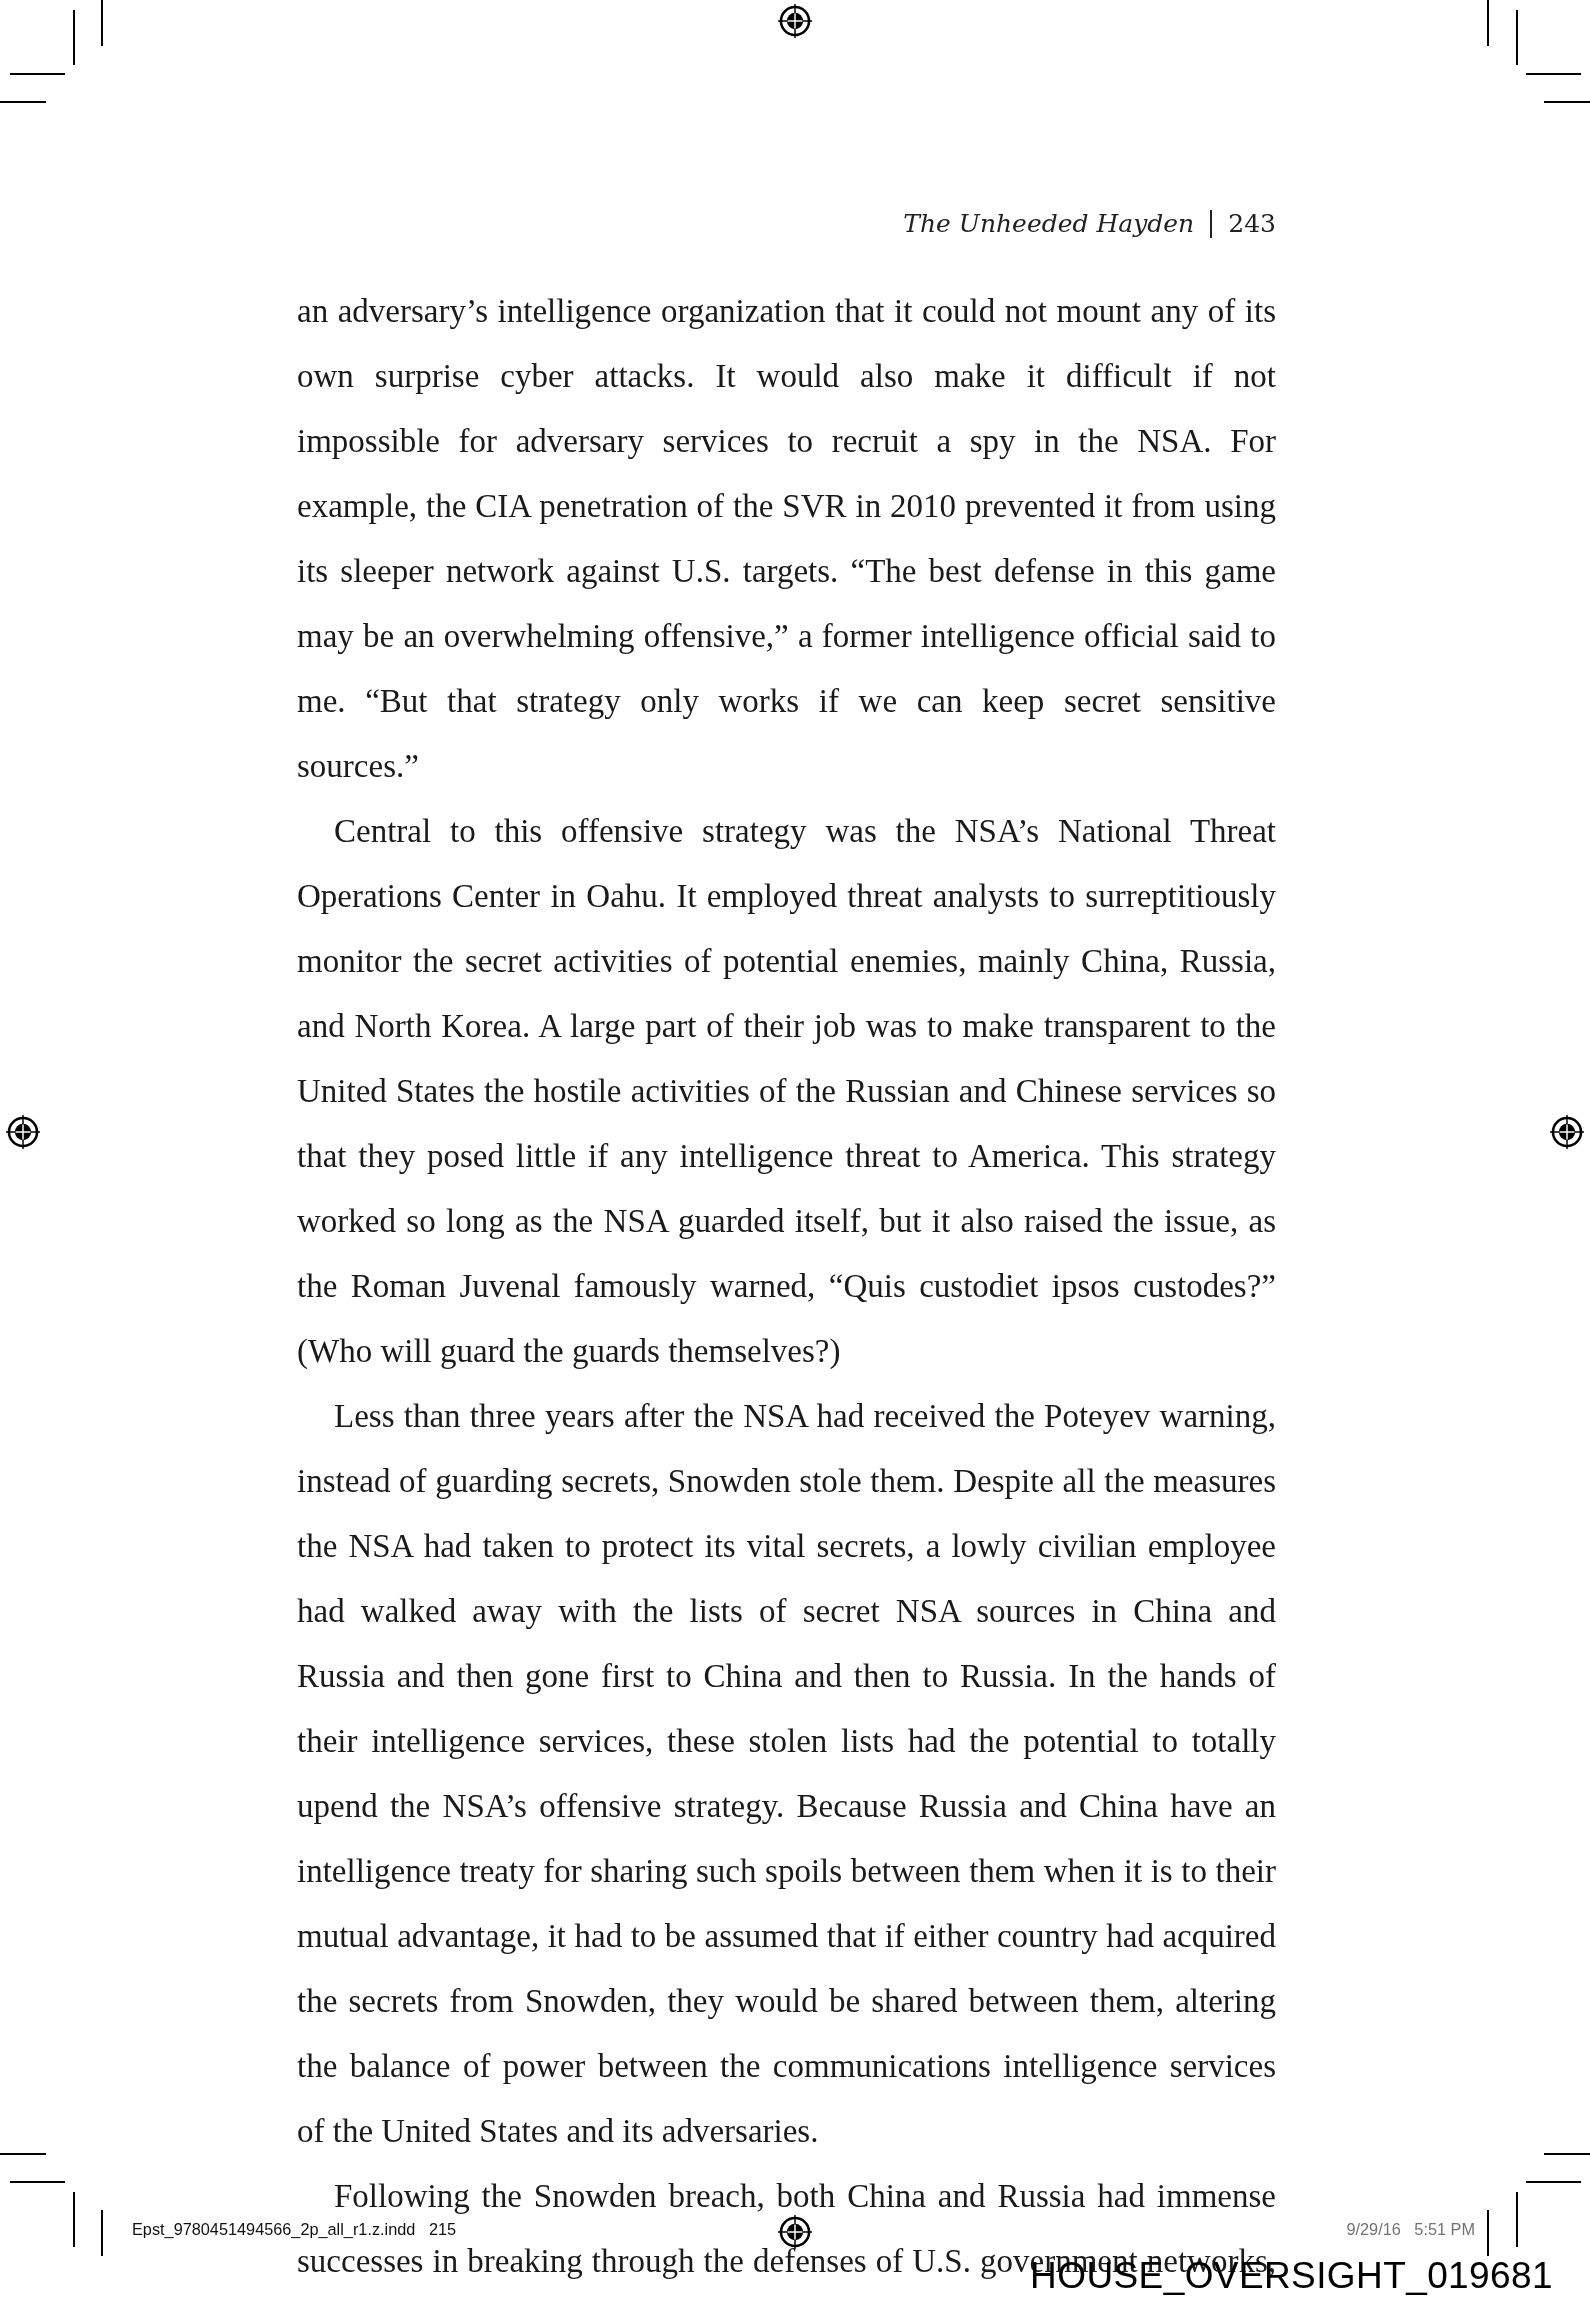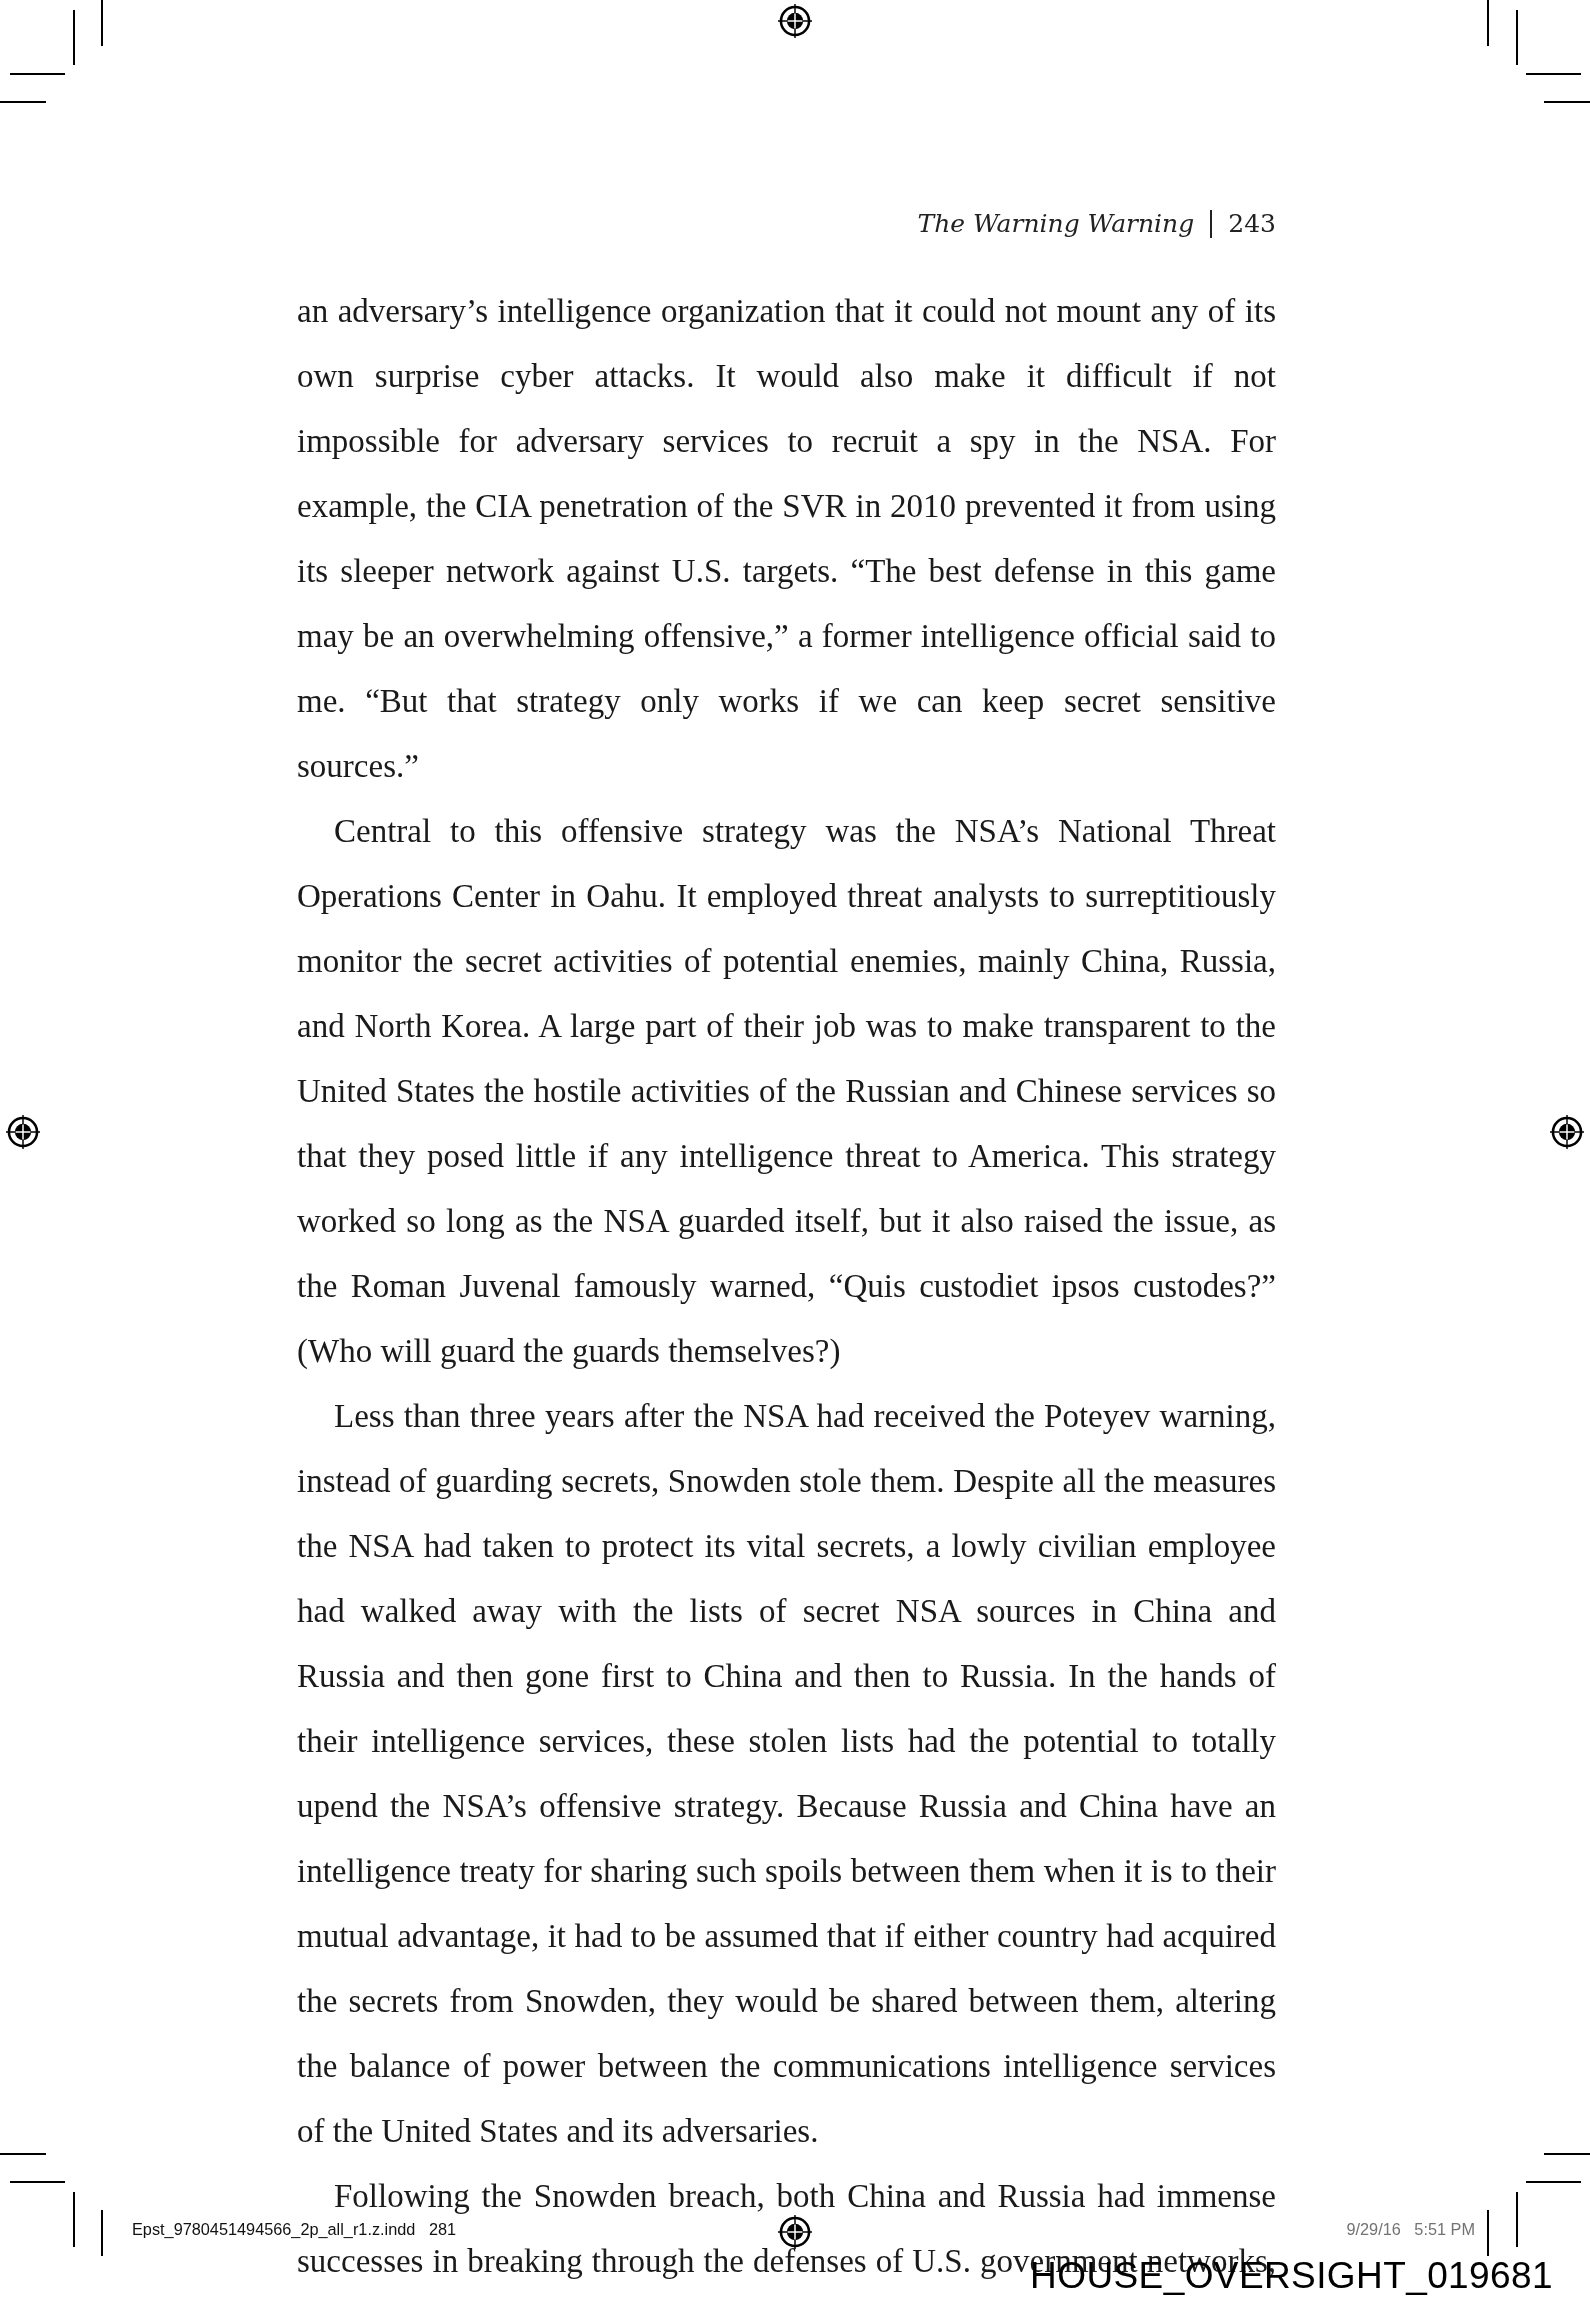--- a/index.html
+++ b/index.html
@@ -144,27 +144,27 @@
 <svg class="reg" style="left:778px; top:2215px;" viewBox="0 0 46 46">
   <circle cx="23" cy="23" r="19" fill="none" stroke="#000" stroke-width="3.5"></circle>
   <circle cx="23" cy="23" r="11" fill="#000"></circle>
   <line x1="23" y1="0" x2="23" y2="46" stroke="#000" stroke-width="2"></line>
   <line x1="0" y1="23" x2="46" y2="23" stroke="#000" stroke-width="2"></line>
   <line x1="23" y1="13" x2="23" y2="33" stroke="#fff" stroke-width="2"></line>
   <line x1="13" y1="23" x2="33" y2="23" stroke="#fff" stroke-width="2"></line>
 </svg>
 
 <div class="running-head">
-  <span class="title">The Warning Warning</span><span class="sep"></span><span>243</span>
+  <span class="title">The Unheeded Hayden</span><span class="sep"></span><span>243</span>
 </div>
 
 <div class="body-text">
   <p class="no-indent">an adversary’s intelligence organization that it could not mount any of its own surprise cyber attacks. It would also make it difficult if not impossible for adversary services to recruit a spy in the NSA. For example, the CIA penetration of the SVR in 2010 prevented it from using its sleeper network against U.S. targets. “The best defense in this game may be an overwhelming offensive,” a former intelligence official said to me. “But that strategy only works if we can keep secret sensitive sources.”</p>
   <p>Central to this offensive strategy was the NSA’s National Threat Operations Center in Oahu. It employed threat analysts to surreptitiously monitor the secret activities of potential enemies, mainly China, Russia, and North Korea. A large part of their job was to make transparent to the United States the hostile activities of the Russian and Chinese services so that they posed little if any intelligence threat to America. This strategy worked so long as the NSA guarded itself, but it also raised the issue, as the Roman Juvenal famously warned, “Quis custodiet ipsos custodes?” (Who will guard the guards themselves?)</p>
   <p>Less than three years after the NSA had received the Poteyev warning, instead of guarding secrets, Snowden stole them. Despite all the measures the NSA had taken to protect its vital secrets, a lowly civilian employee had walked away with the lists of secret NSA sources in China and Russia and then gone first to China and then to Russia. In the hands of their intelligence services, these stolen lists had the potential to totally upend the NSA’s offensive strategy. Because Russia and China have an intelligence treaty for sharing such spoils between them when it is to their mutual advantage, it had to be assumed that if either country had acquired the secrets from Snowden, they would be shared between them, altering the balance of power between the communications intelligence services of the United States and its adversaries.</p>
   <p>Following the Snowden breach, both China and Russia had immense successes in breaking through the defenses of U.S. government networks, including the reported breaches in 2014 and 2015 of U.S. personnel files and background checks. When I asked General Hayden in June 2015 if these successes were made easier by those documents compromised by Snowden, he replied, “Even though I</p>
 </div>
 
-<div class="slug-left">Epst_9780451494566_2p_all_r1.z.indd   281</div>
+<div class="slug-left">Epst_9780451494566_2p_all_r1.z.indd   215</div>
 <div class="slug-right">9/29/16   5:51 PM</div>
 
 <div class="bates">HOUSE_OVERSIGHT_019681</div>
 
 
 </body></html>

